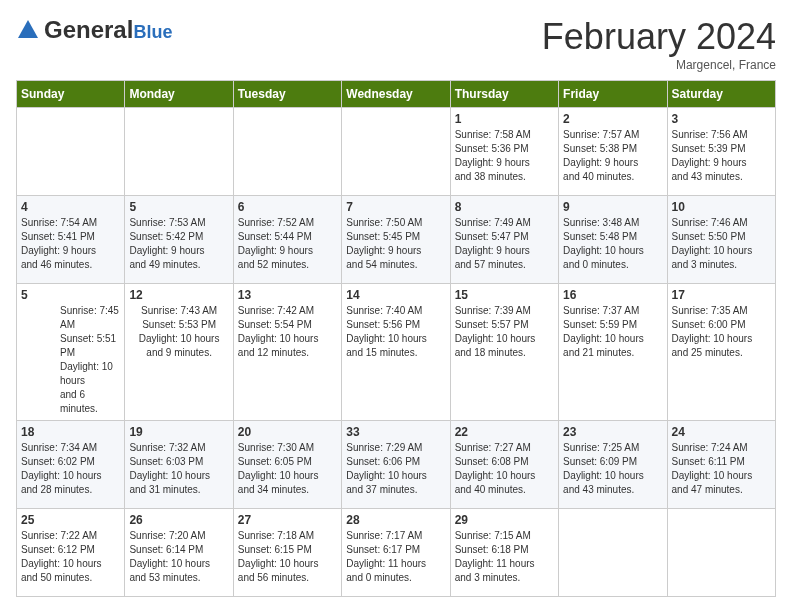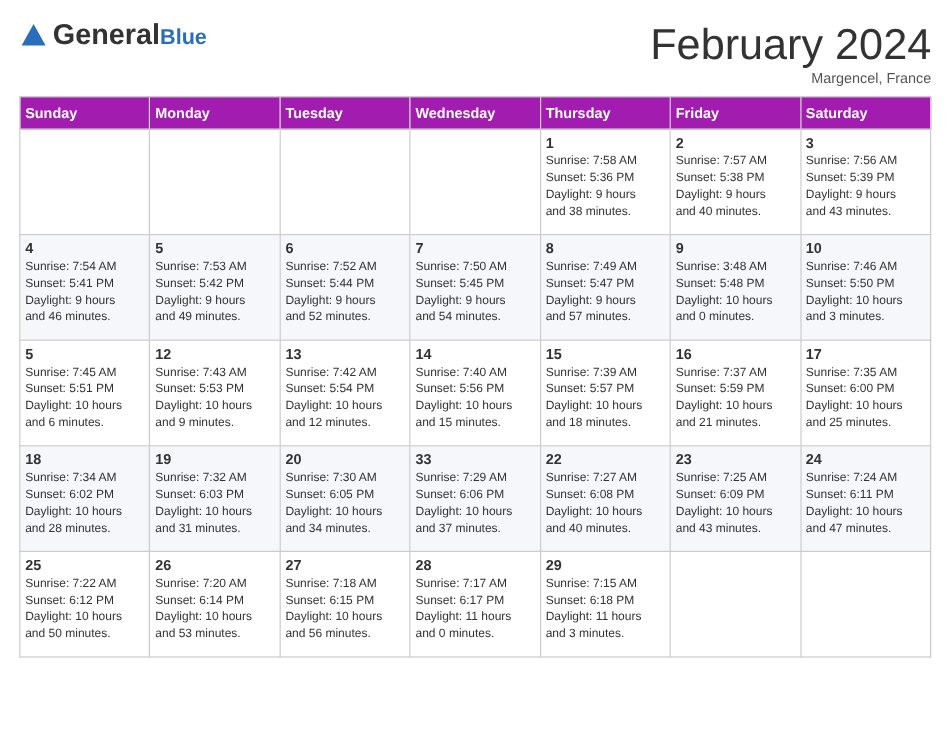--- a/index.html
+++ b/index.html
@@ -36,21 +36,21 @@
     .calendar-subtitle {
       font-size: 12px;
       color: #555;
     }
     table {
       width: 100%;
       border-collapse: collapse;
       table-layout: fixed;
     }
     thead th {
-      background-color: #a21caf;
+      background-color: #4d7c0f;
       color: #fff;
       font-size: 12px;
       font-weight: bold;
       padding: 6px 4px;
       text-align: left;
       border: 1px solid #ccc;
     }
     tbody td {
       border: 1px solid #ccc;
       vertical-align: top;
@@ -185,28 +185,28 @@
           <span class="day-number">10</span>
           <div class="day-info" style="white-space: pre-line;">Sunrise: 7:46 AM
 Sunset: 5:50 PM
 Daylight: 10 hours
 and 3 minutes.</div>
         </td>
       </tr>
       <tr>
         <td>
           <span class="day-number">5</span>
-          <div class="day-info" style="white-space: pre-line;">Sunrise: 7:45 AM
+          <div class="day-info" style="white-space: pre-line; margin-left: 39px;">Sunrise: 7:45 AM
 Sunset: 5:51 PM
 Daylight: 10 hours
 and 6 minutes.</div>
         </td>
         <td>
           <span class="day-number">12</span>
-          <div class="day-info" style="white-space: pre-line;">Sunrise: 7:43 AM
+          <div class="day-info" style="white-space: pre-line; text-align: center;">Sunrise: 7:43 AM
 Sunset: 5:53 PM
 Daylight: 10 hours
 and 9 minutes.</div>
         </td>
         <td>
           <span class="day-number">13</span>
           <div class="day-info" style="white-space: pre-line;">Sunrise: 7:42 AM
 Sunset: 5:54 PM
 Daylight: 10 hours
 and 12 minutes.</div>

